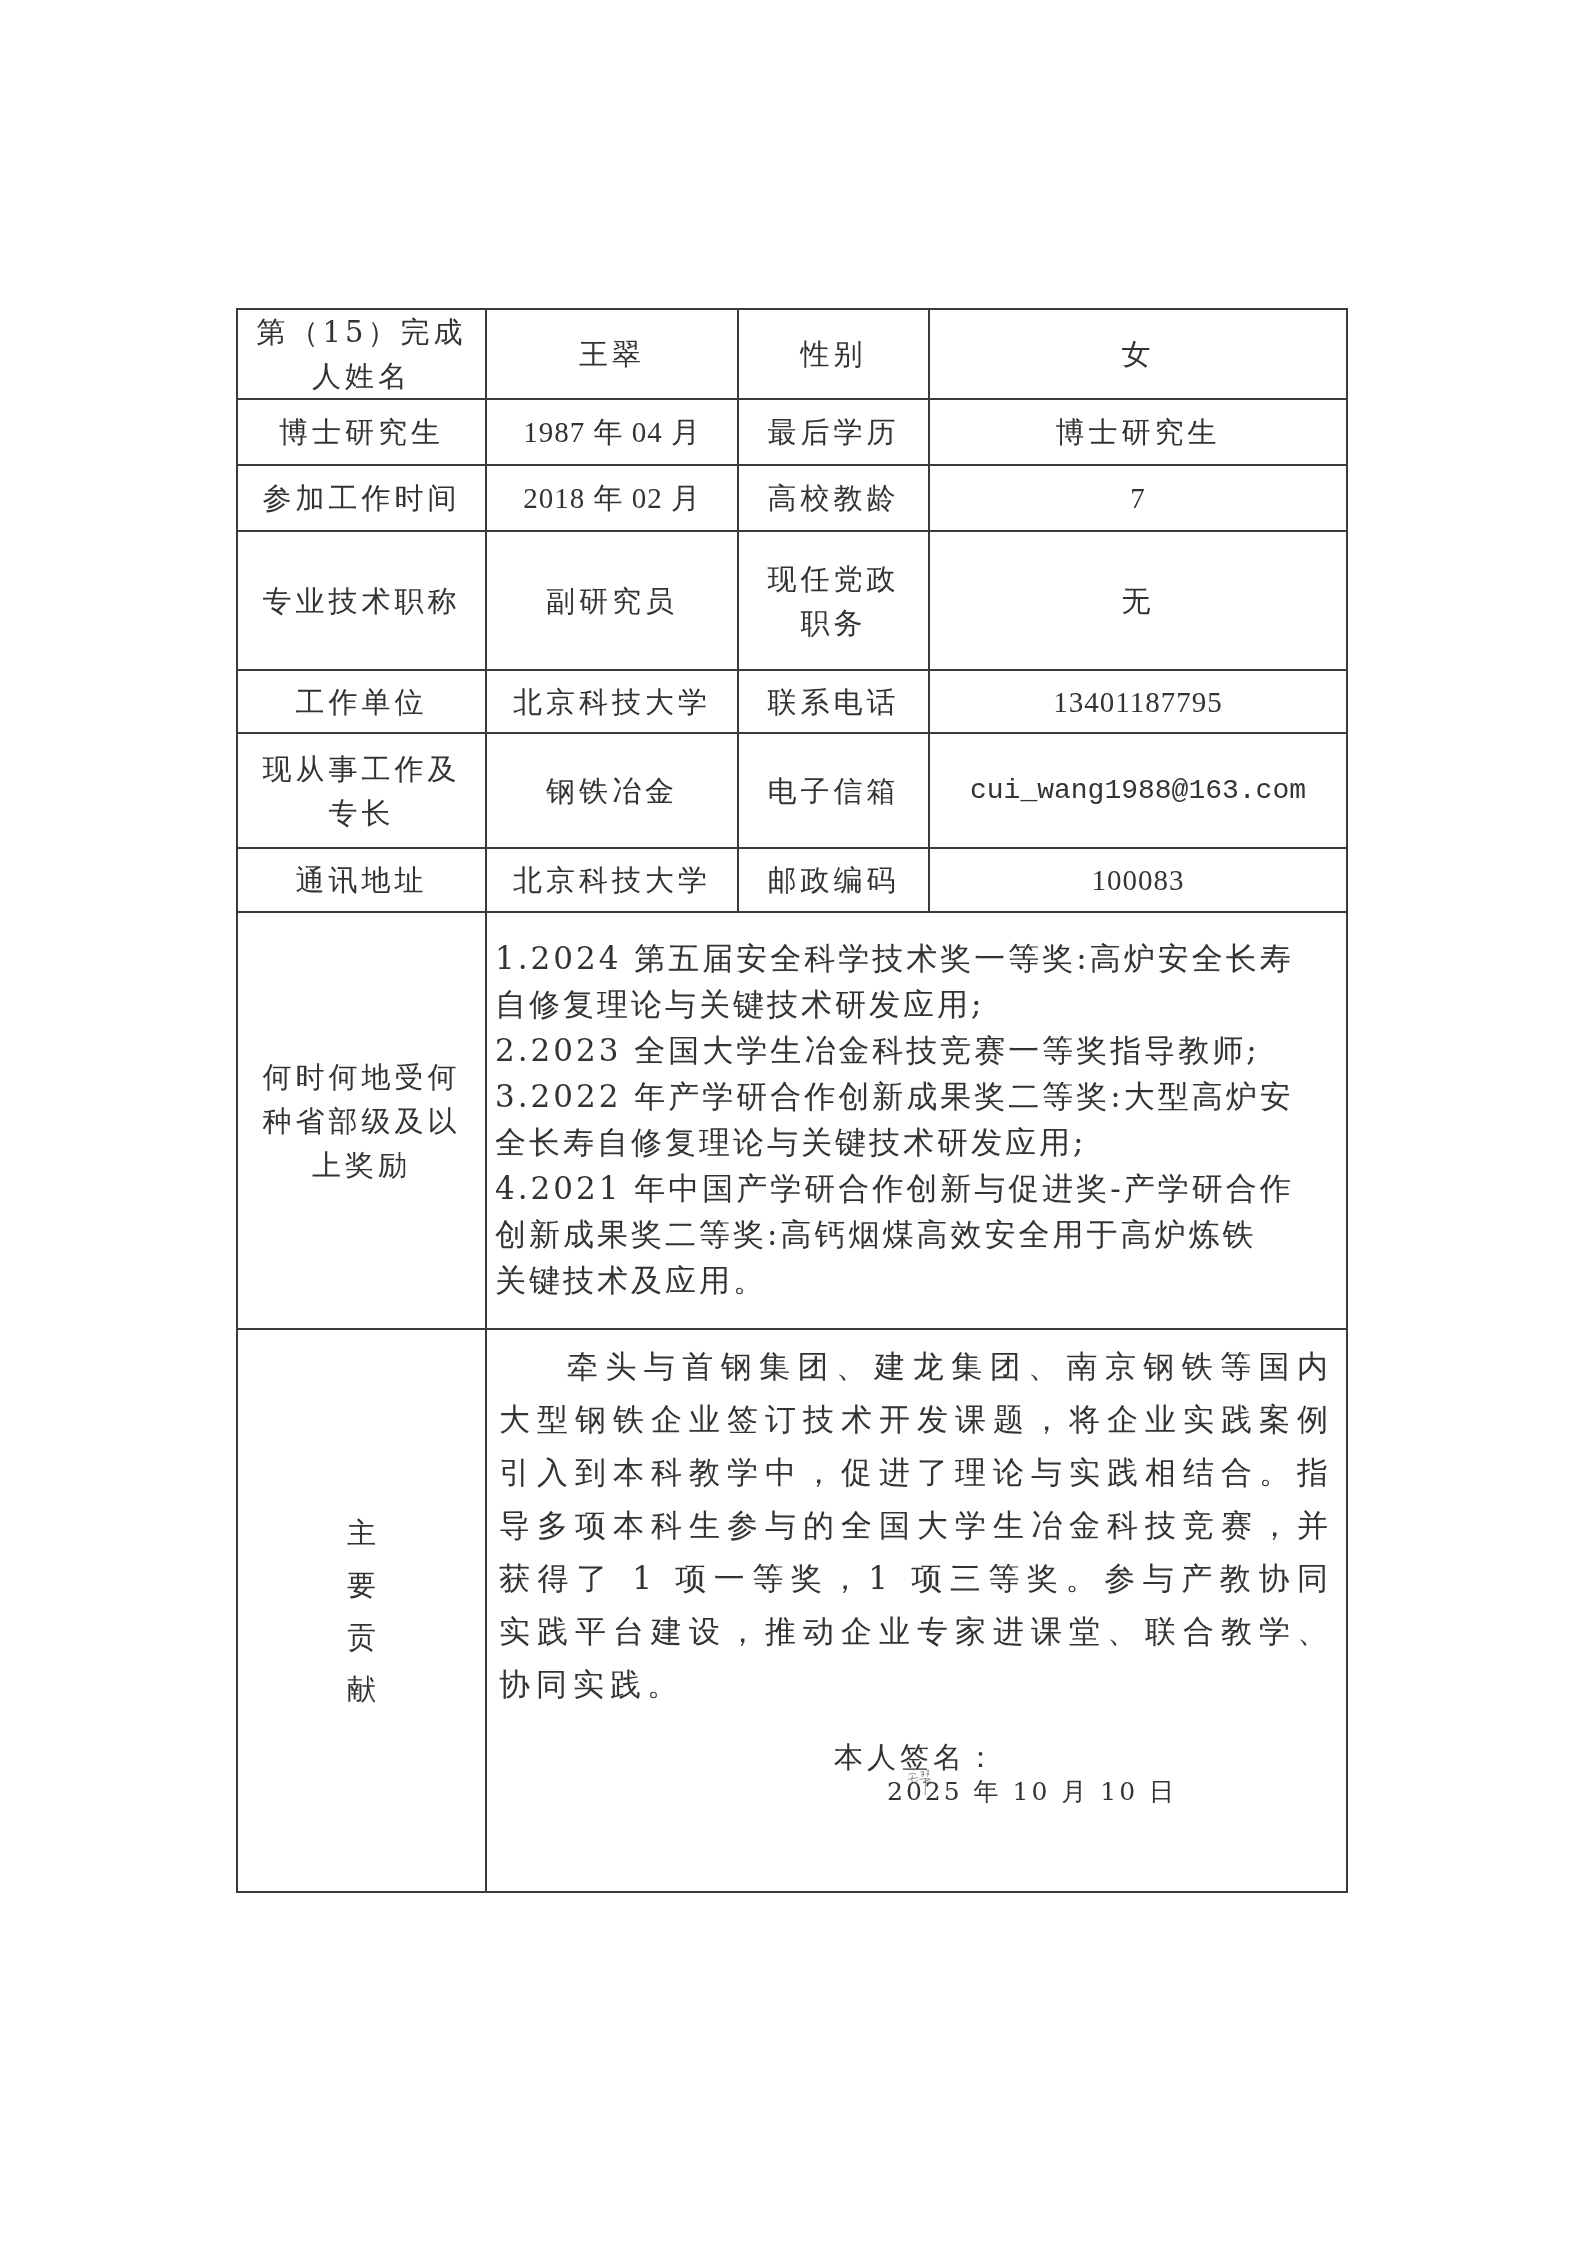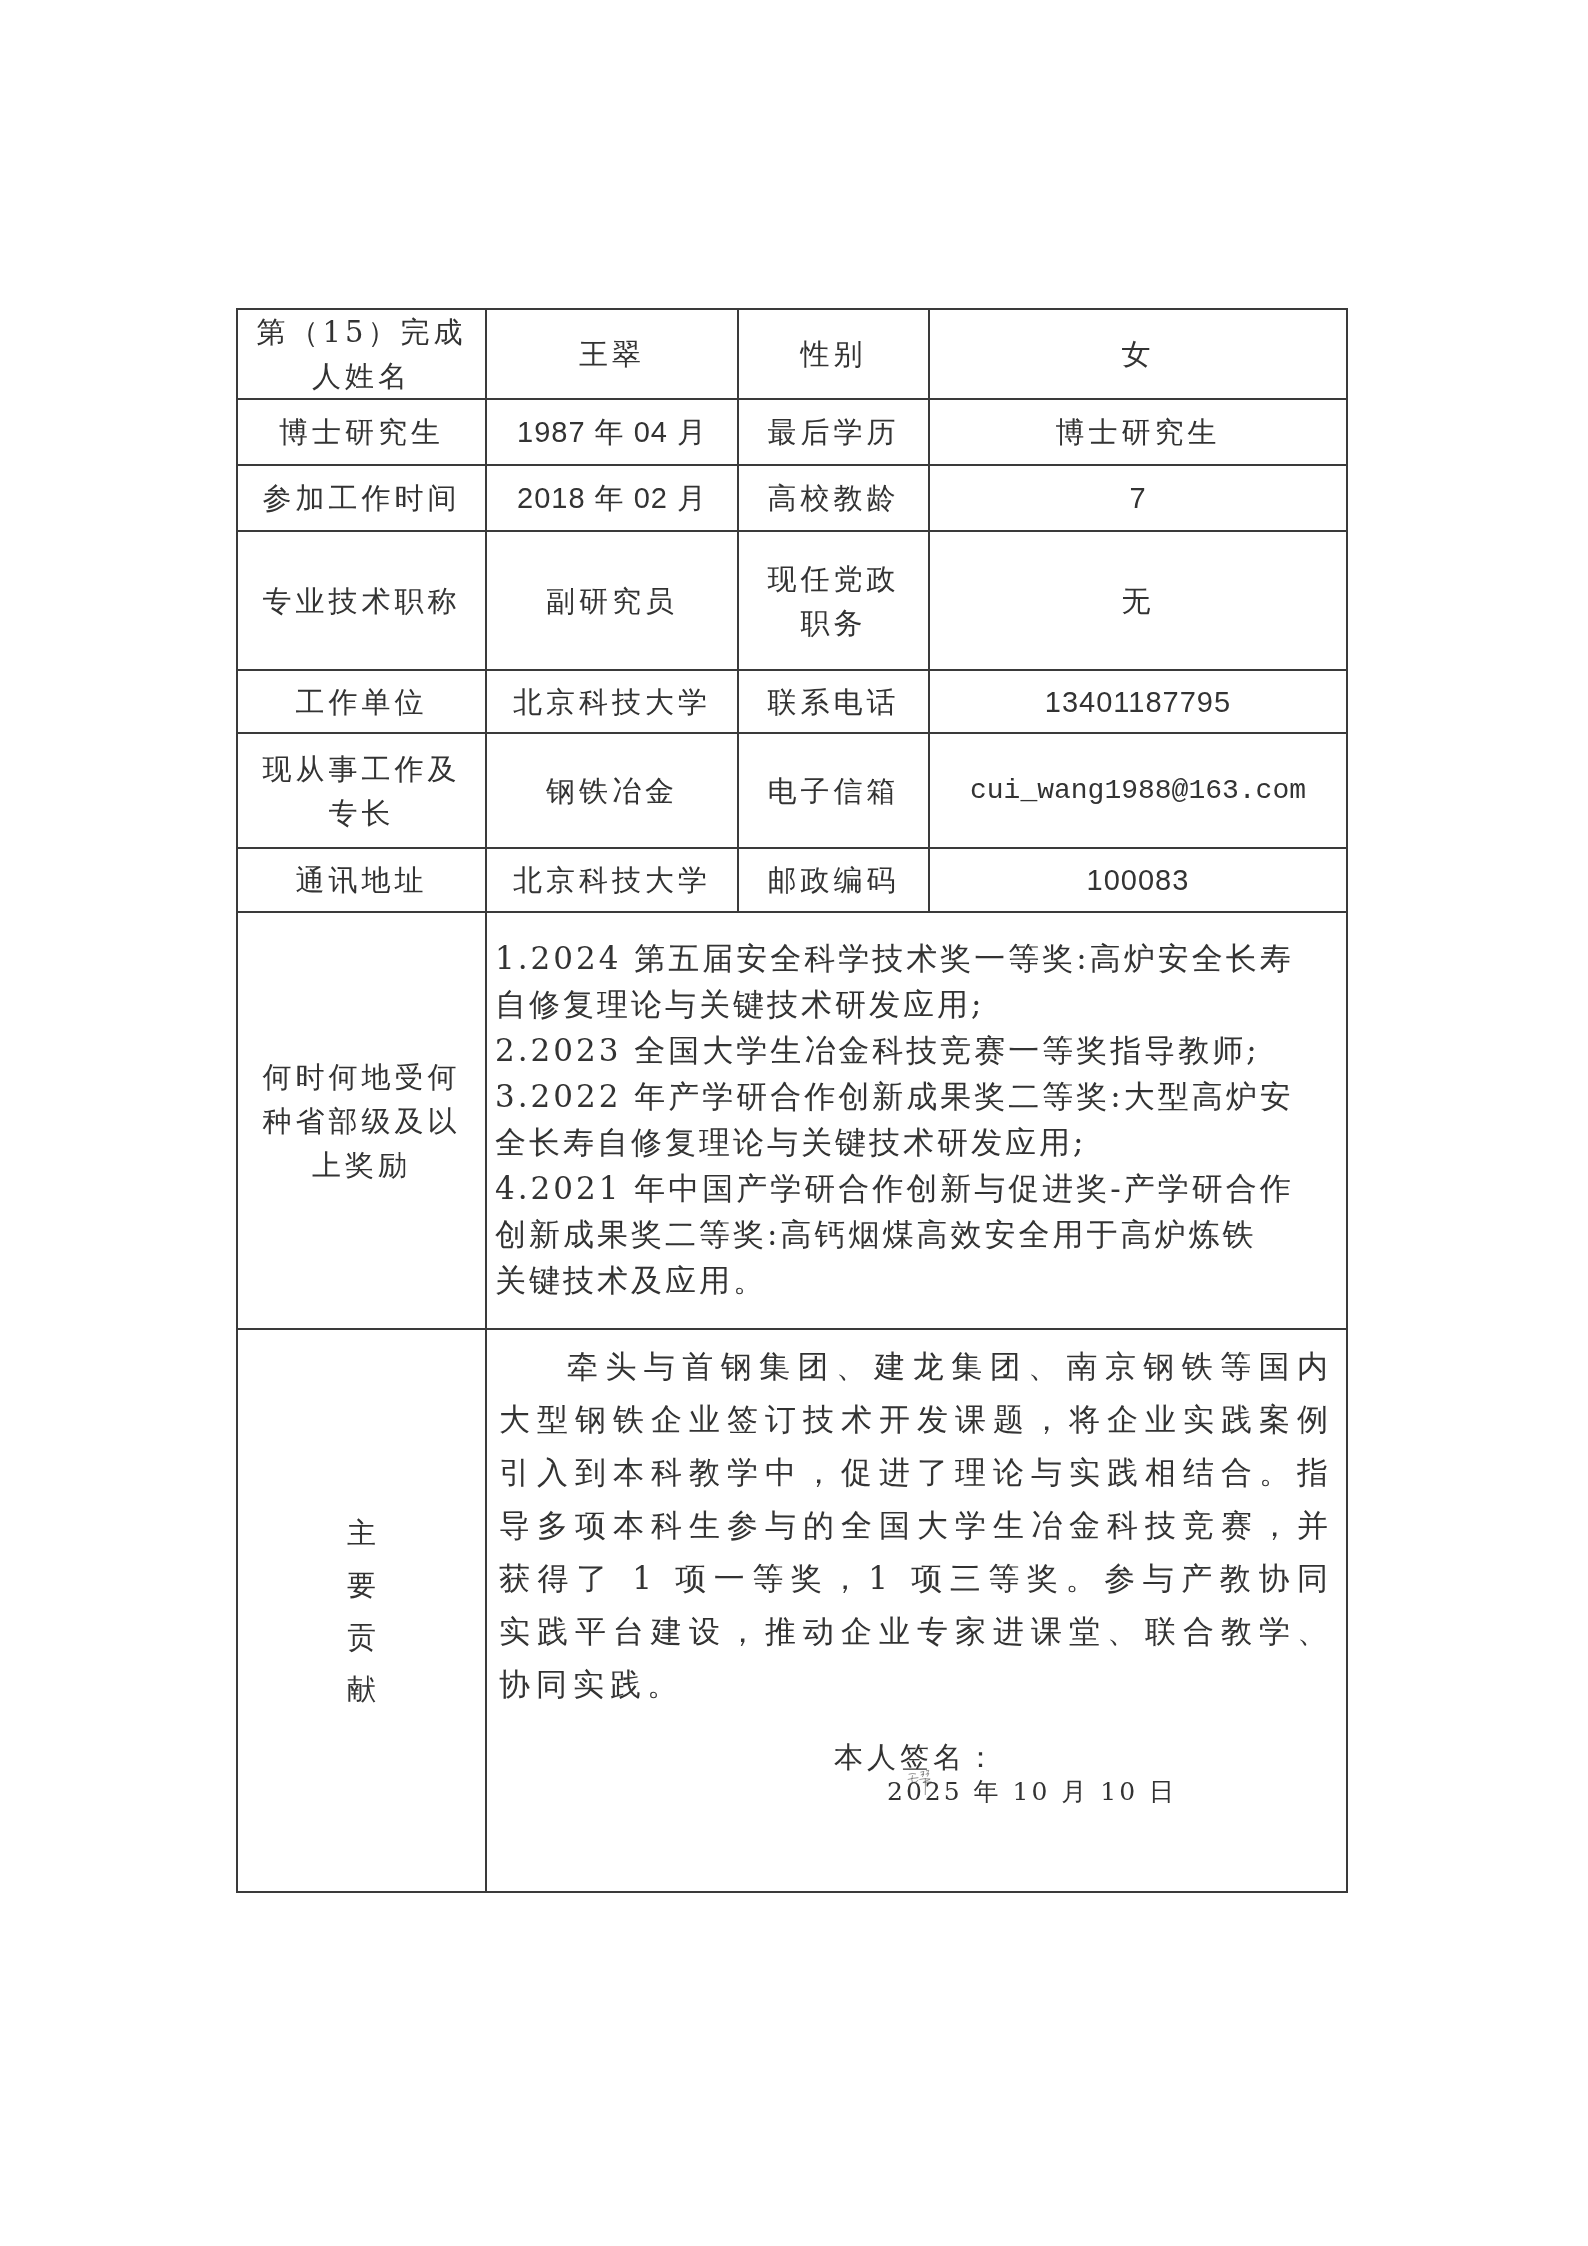--- a/index.html
+++ b/index.html
@@ -18,21 +18,21 @@
     border: 2.5px solid #3a3a3a;
     text-align: center;
     vertical-align: middle;
     font-size: 29px;
     line-height: 44px;
     letter-spacing: 4px;
     padding: 0 6px;
     font-weight: normal;
     color: #333;
   }
-  .form-table td.num { font-family: Liberation Sans, sans-serif; letter-spacing: 1px; }
+  .form-table td.num { font-family: Liberation Serif, serif; letter-spacing: 1px; }
   .form-table td.mono { font-family: "Liberation Mono", "DejaVu Sans Mono", monospace; letter-spacing: 0; font-size: 28px; }
   .r1 { height: 86px; }
   .r2 { height: 66px; }
   .r3 { height: 66px; }
   .r4 { height: 139px; }
   .r5 { height: 63px; }
   .r6 { height: 115px; }
   .r7 { height: 64px; }
   .r8 { height: 417px; }
   .r9 { height: 563px; }

